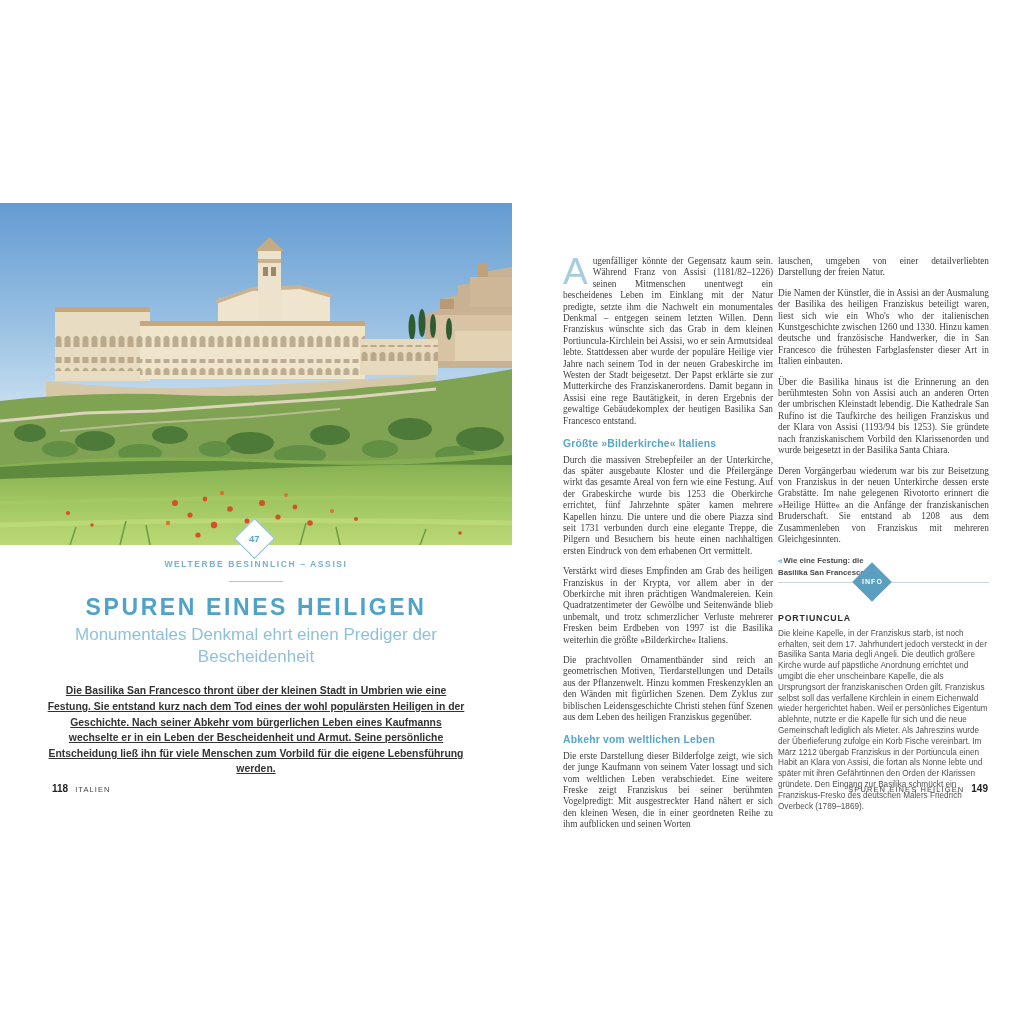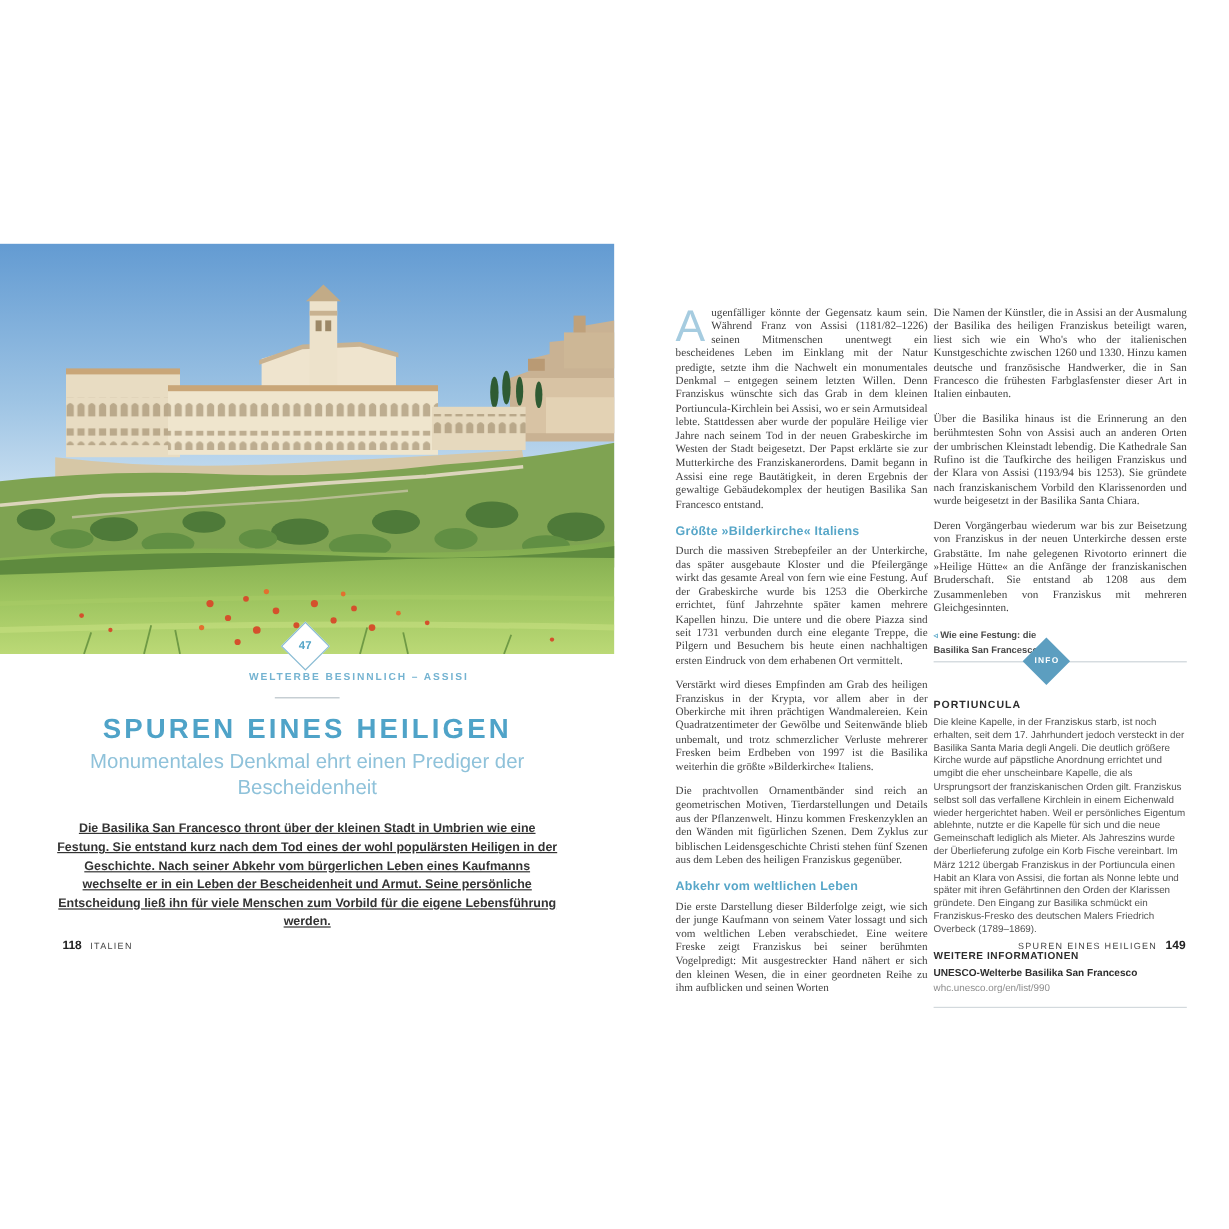--- a/index.html
+++ b/index.html
@@ -10,21 +10,21 @@
   #photo{position:absolute;left:0;top:203px;width:512px;height:342px;}
   #photo svg{display:block;}
 
   .diamond{position:absolute;display:flex;align-items:center;justify-content:center;
            transform:rotate(45deg);}
   #badge47{left:240px;top:524px;width:27px;height:27px;background:#ffffff;
            border:1px solid #8abcd4;}
   #badge47 span{transform:rotate(-45deg);font-size:9.5px;color:#57a6c8;font-weight:bold;}
 
   #kicker{position:absolute;left:0;top:559px;width:512px;text-align:center;
-          font-size:8.5px;font-weight:bold;letter-spacing:1.6px;color:#74b3d1;padding-left:43px;}
+          font-size:8.5px;font-weight:bold;letter-spacing:1.6px;color:#74b3d1;}
   #kicker-rule{position:absolute;left:229px;top:581px;width:54px;height:1px;background:#b9c3c9;}
 
   #title{position:absolute;left:0;top:594px;width:512px;text-align:center;
          font-size:23px;font-weight:bold;letter-spacing:2.6px;color:#4fa3c8;}
   #subtitle{position:absolute;left:36px;top:624px;width:440px;text-align:center;
             font-size:17px;line-height:1.32;color:#8fc2da;}
   #intro{position:absolute;left:46px;top:673px;width:420px;text-align:center;
          font-size:10.4px;line-height:1.5;font-weight:bold;color:#333333;text-decoration:underline;}
 
   .footer{position:absolute;top:783px;font-size:7.5px;letter-spacing:1.1px;color:#454545;}
@@ -212,42 +212,37 @@
     <p><span class="dropcap">A</span><span>ugenfälliger könnte der Gegensatz kaum sein. Während Franz von Assisi (1181/82–1226) seinen Mitmenschen unentwegt ein bescheidenes Leben im Einklang mit der Natur predigte, setzte ihm die Nachwelt ein monumentales Denkmal – entgegen seinem letzten Willen. Denn Franziskus wünschte sich das Grab in dem kleinen Portiuncula-Kirchlein bei Assisi, wo er sein Armutsideal lebte. Stattdessen aber wurde der populäre Heilige vier Jahre nach seinem Tod in der neuen Grabeskirche im Westen der Stadt beigesetzt. Der Papst erklärte sie zur Mutterkirche des Franziskanerordens. Damit begann in Assisi eine rege Bautätigkeit, in deren Ergebnis der gewaltige Gebäudekomplex der heutigen Basilika San Francesco entstand.</span></p>
     <h3 class="subhead">Größte »Bilderkirche« Italiens</h3>
     <p>Durch die massiven Strebepfeiler an der Unterkirche, das später ausgebaute Kloster und die Pfeilergänge wirkt das gesamte Areal von fern wie eine Festung. Auf der Grabeskirche wurde bis 1253 die Oberkirche errichtet, fünf Jahrzehnte später kamen mehrere Kapellen hinzu. Die untere und die obere Piazza sind seit 1731 verbunden durch eine elegante Treppe, die Pilgern und Besuchern bis heute einen nachhaltigen ersten Eindruck von dem erhabenen Ort vermittelt.</p>
     <p>Verstärkt wird dieses Empfinden am Grab des heiligen Franziskus in der Krypta, vor allem aber in der Oberkirche mit ihren prächtigen Wandmalereien. Kein Quadratzentimeter der Gewölbe und Seitenwände blieb unbemalt, und trotz schmerzlicher Verluste mehrerer Fresken beim Erdbeben von 1997 ist die Basilika weiterhin die größte »Bilderkirche« Italiens.</p>
     <p>Die prachtvollen Ornamentbänder sind reich an geometrischen Motiven, Tierdarstellungen und Details aus der Pflanzenwelt. Hinzu kommen Freskenzyklen an den Wänden mit figürlichen Szenen. Dem Zyklus zur biblischen Leidensgeschichte Christi stehen fünf Szenen aus dem Leben des heiligen Franziskus gegenüber.</p>
     <h3 class="subhead">Abkehr vom weltlichen Leben</h3>
     <p>Die erste Darstellung dieser Bilderfolge zeigt, wie sich der junge Kaufmann von seinem Vater lossagt und sich vom weltlichen Leben verabschiedet. Eine weitere Freske zeigt Franziskus bei seiner berühmten Vogelpredigt: Mit ausgestreckter Hand nähert er sich den kleinen Wesen, die in einer geordneten Reihe zu ihm aufblicken und seinen Worten</p>
   </div>
 
   <div id="col2" class="col">
+    <p>lauschen, umgeben von einer detailverliebten Darstellung der freien Natur.</p>
     <p>Die Namen der Künstler, die in Assisi an der Ausmalung der Basilika des heiligen Franziskus beteiligt waren, liest sich wie ein Who's who der italienischen Kunstgeschichte zwischen 1260 und 1330. Hinzu kamen deutsche und französische Handwerker, die in San Francesco die frühesten Farbglasfenster dieser Art in Italien einbauten.</p>
     <p>Über die Basilika hinaus ist die Erinnerung an den berühmtesten Sohn von Assisi auch an anderen Orten der umbrischen Kleinstadt lebendig. Die Kathedrale San Rufino ist die Taufkirche des heiligen Franziskus und der Klara von Assisi (1193/94 bis 1253). Sie gründete nach franziskanischem Vorbild den Klarissenorden und wurde beigesetzt in der Basilika Santa Chiara.</p>
     <p>Deren Vorgängerbau wiederum war bis zur Beisetzung von Franziskus in der neuen Unterkirche dessen erste Grabstätte. Im nahe gelegenen Rivotorto erinnert die »Heilige Hütte« an die Anfänge der franziskanischen Bruderschaft. Sie entstand ab 1208 aus dem Zusammenleben von Franziskus mit mehreren Gleichgesinnten.</p>
 
     <div id="caption-block">
       <div id="photo-caption"><span class="tri">◃</span><span>Wie eine Festung: die Basilika San Francesco.</span></div>
       <div id="caption-rule"></div>
       <div id="info-diamond" class="diamond">
         <span>INFO</span>
       </div>
     </div>
 
     <div id="infobox">
       <h3>PORTIUNCULA</h3>
       <div class="small">Die kleine Kapelle, in der Franziskus starb, ist noch erhalten, seit dem 17. Jahrhundert jedoch versteckt in der Basilika Santa Maria degli Angeli. Die deutlich größere Kirche wurde auf päpstliche Anordnung errichtet und umgibt die eher unscheinbare Kapelle, die als Ursprungsort der franziskanischen Orden gilt. Franziskus selbst soll das verfallene Kirchlein in einem Eichenwald wieder hergerichtet haben. Weil er persönliches Eigentum ablehnte, nutzte er die Kapelle für sich und die neue Gemeinschaft lediglich als Mieter. Als Jahreszins wurde der Überlieferung zufolge ein Korb Fische vereinbart. Im März 1212 übergab Franziskus in der Portiuncula einen Habit an Klara von Assisi, die fortan als Nonne lebte und später mit ihren Gefährtinnen den Orden der Klarissen gründete. Den Eingang zur Basilika schmückt ein Franziskus-Fresko des deutschen Malers Friedrich Overbeck (1789–1869).</div>
     </div>
 
-    <div id="moreinfo">
-      <div class="mi-head">WEITERE INFORMATIONEN</div>
-      <div class="mi-line">UNESCO-Welterbe Basilika San Francesco</div>
-      <div class="mi-url">whc.unesco.org/en/list/990</div>
-      <div id="bottom-rule"></div>
-    </div>
   </div>
 
   <div id="footer-right" class="footer">
     <span>SPUREN EINES HEILIGEN</span><span class="pagenum">149</span>
   </div>
 
 </div>
 
 </body></html>

